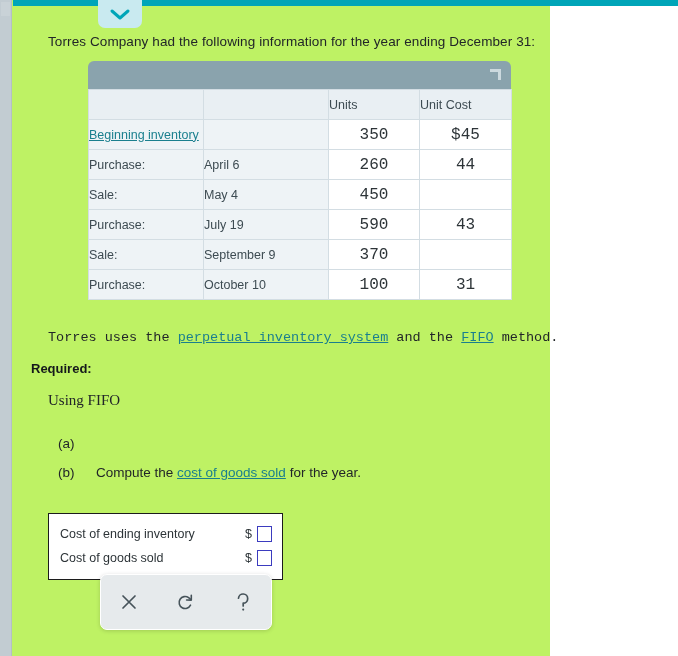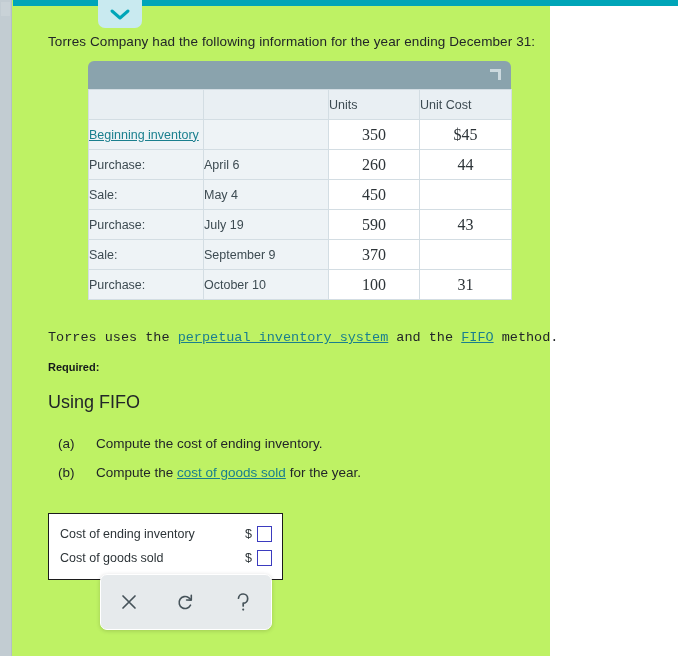--- a/index.html
+++ b/index.html
@@ -119,51 +119,52 @@
     height: 30px;
     vertical-align: middle;
     background: #eef3f6;
     color: #3d4b52;
     font-size: 12.5px;
   }
   .data-table tbody td.num {
     background: #ffffff;
     text-align: center;
     padding-left: 0;
-    font-family: Liberation Serif, serif;
+    font-family: Liberation Mono, monospace;
     font-size: 16px;
     color: #2d3438;
   }
   .cell-link {
     color: #1a7f8e;
     text-decoration: underline;
     cursor: pointer;
   }
 
   
   .p-method {
     position: absolute;
     left: 35px; top: 324px;
     font-size: 13.5px;
     color: #222628;
     white-space: nowrap;
     font-family: Liberation Mono, monospace;
   }
   .p-required {
     position: absolute;
-    left: 35px; top: 355px;
-    font-size: 11px;
+    left: 18px; top: 355px;
+    font-size: 13px;
     font-weight: bold;
     color: #15191b;
   }
   .p-usingfifo {
     position: absolute;
     left: 35px; top: 386px;
-    font-size: 18px;
+    font-size: 15px;
     color: #222628;
+    font-family: Liberation Serif, serif;
   }
   .link {
     color: #1a7f8e;
     text-decoration: underline;
     cursor: pointer;
   }
 
   
   .req-list {
     position: absolute;
@@ -325,21 +326,20 @@
     <div class="p-method">
       <span>Torres uses the </span><span class="link">perpetual inventory system</span><span> and the </span><span class="link">FIFO</span><span> method.</span>
     </div>
 
     <div class="p-required">Required:</div>
     <div class="p-usingfifo">Using FIFO</div>
 
     <div class="req-list">
         <div class="req-item">
           <span class="req-letter">(a)</span>
-          <span>Compute the cost of ending inventory.</span>
         </div>
         <div class="req-item">
           <span class="req-letter">(b)</span>
           <span>Compute the <span class="link">cost of goods sold</span> for the year.</span>
         </div>
       </div>
 
     <div class="answer-box">
         <div class="ans-row">
           <span class="ans-label">Cost of ending inventory</span>

